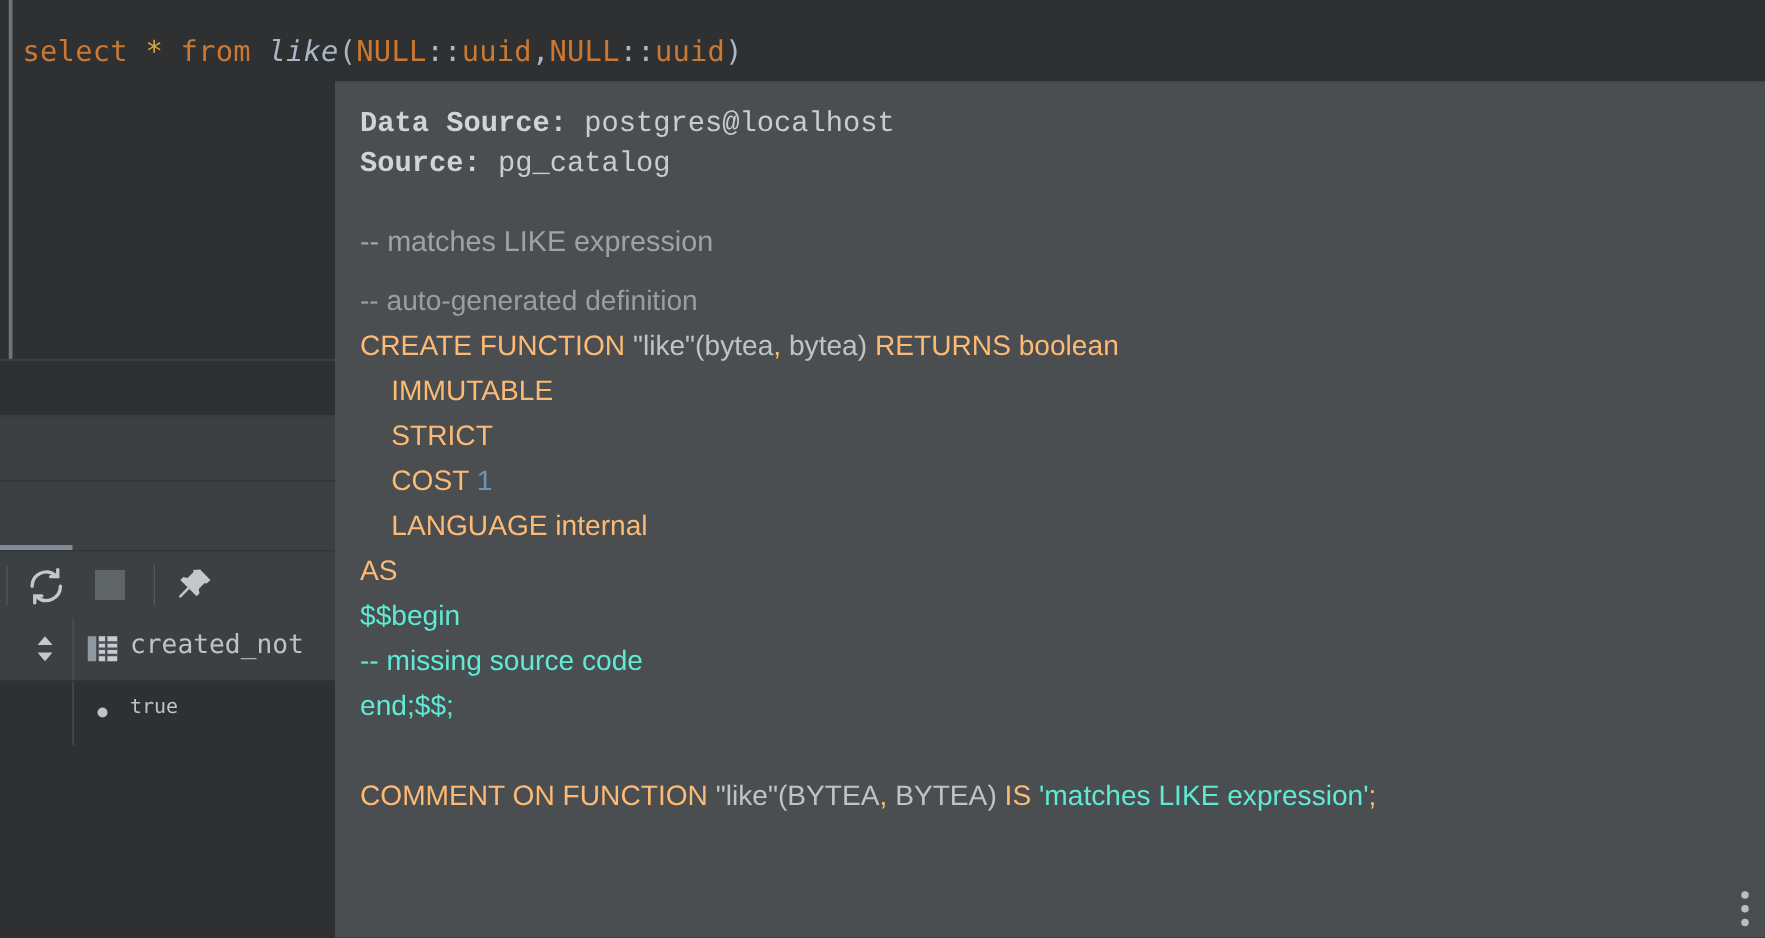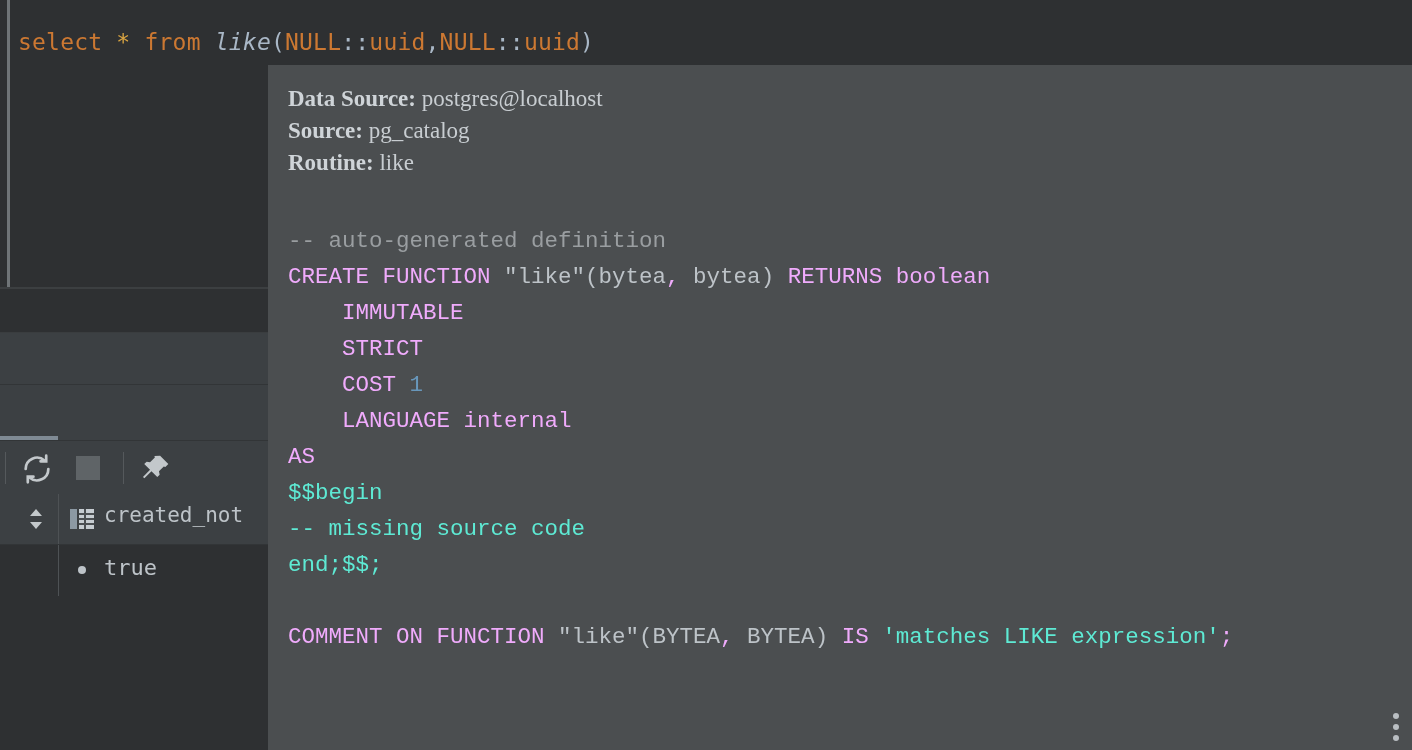--- a/index.html
+++ b/index.html
@@ -160,21 +160,21 @@
     position: absolute;
     left: 78px; top: 566px;
     width: 8px; height: 8px;
     border-radius: 50%;
     background: #bdc3c8;
   }
   .cell-value {
     position: absolute;
     left: 104px; top: 555px;
     font-family: "DejaVu Sans Mono", "Liberation Mono", monospace;
-    font-size: 22px;
+    font-size: 16px;
     color: #bdc3c8;
     white-space: pre;
   }
   .grid-body-rest {
     position: absolute;
     left: 0; top: 596px;
     width: 1412px; height: 154px;
     background: #2e3032;
   }
 
@@ -186,21 +186,21 @@
     background: #4b4e50;
     overflow: hidden;
   }
   .doc-inner {
     position: absolute;
     left: 20px; top: 18px;
     width: 1110px;
   }
 
   .doc-def-line {
-    font-family: Liberation Serif, serif;
+    font-family: Liberation Mono, monospace;
     font-size: 23px;
     line-height: 32px;
     color: #c8cdd1;
     white-space: pre;
   }
   .doc-def-line b {
     font-weight: bold;
     color: #cfd4d8;
   }
 
@@ -210,28 +210,28 @@
     font-family: "Liberation Sans", sans-serif;
     font-size: 23px;
     line-height: 32px;
     color: #9ea3a6;
     white-space: pre;
   }
 
   .doc-gap-2 { height: 14px; }
 
   .doc-code {
-    font-family: Liberation Mono, monospace;
+    font-family: Liberation Sans, sans-serif;
     font-size: 22.5px;
     line-height: 36px;
     white-space: pre;
     color: #a9b7c6;
   }
   .c-comment { color: #9a9ea1; }
-  .c-kw      { color: #f0abfc; text-align: right; }
+  .c-kw      { color: #fdba74; text-align: right; }
   .c-ident   { color: #bdc3c8; }
   .c-num     { color: #6897bb; }
   .c-str     { color: #5eead4; }
   .c-plain   { color: #bdc3c8; }
 
   .doc-blank { height: 36px; }
 
   .doc-menu-dots {
     position: absolute;
     right: 9px; bottom: 8px;
@@ -312,24 +312,24 @@
   <div class="grid-row-numcell"></div>
   <div class="cell-bullet"></div>
   <div class="cell-value">true</div>
   <div class="grid-body-rest"></div>
 
   <div class="doc-popup">
     <div class="doc-inner">
 
       <div class="doc-def-line"><b>Data Source:</b><span> postgres@localhost</span></div>
       <div class="doc-def-line"><b>Source:</b><span> pg_catalog</span></div>
-      <div class="doc-def-line"><b>Routine:</b><span> like</span></div>
 
       <div class="doc-gap-1"></div>
 
+      <div class="doc-comment-prop">-- matches LIKE expression</div>
 
       <div class="doc-gap-2"></div>
 
       <div class="doc-code"><div><span class="c-comment">-- auto-generated definition</span></div><div><span class="c-kw">CREATE FUNCTION </span><span class="c-ident">"like"</span><span class="c-plain">(</span><span class="c-ident">bytea</span><span class="c-kw">, </span><span class="c-ident">bytea</span><span class="c-plain">)</span><span class="c-kw"> RETURNS boolean</span></div><div><span class="c-kw">    IMMUTABLE</span></div><div><span class="c-kw">    STRICT</span></div><div><span class="c-kw">    COST </span><span class="c-num">1</span></div><div><span class="c-kw">    LANGUAGE internal</span></div><div><span class="c-kw">AS</span></div><div><span class="c-str">$$begin</span></div><div><span class="c-str">-- missing source code</span></div><div><span class="c-str">end;$$;</span></div><div class="doc-blank"></div><div><span class="c-kw">COMMENT ON FUNCTION </span><span class="c-ident">"like"</span><span class="c-plain">(</span><span class="c-ident">BYTEA</span><span class="c-kw">, </span><span class="c-ident">BYTEA</span><span class="c-plain">)</span><span class="c-kw"> IS </span><span class="c-str">'matches LIKE expression'</span><span class="c-kw">;</span></div></div>
 
     </div>
 
     <div class="doc-menu-dots">
       <i></i>
       <i></i>

